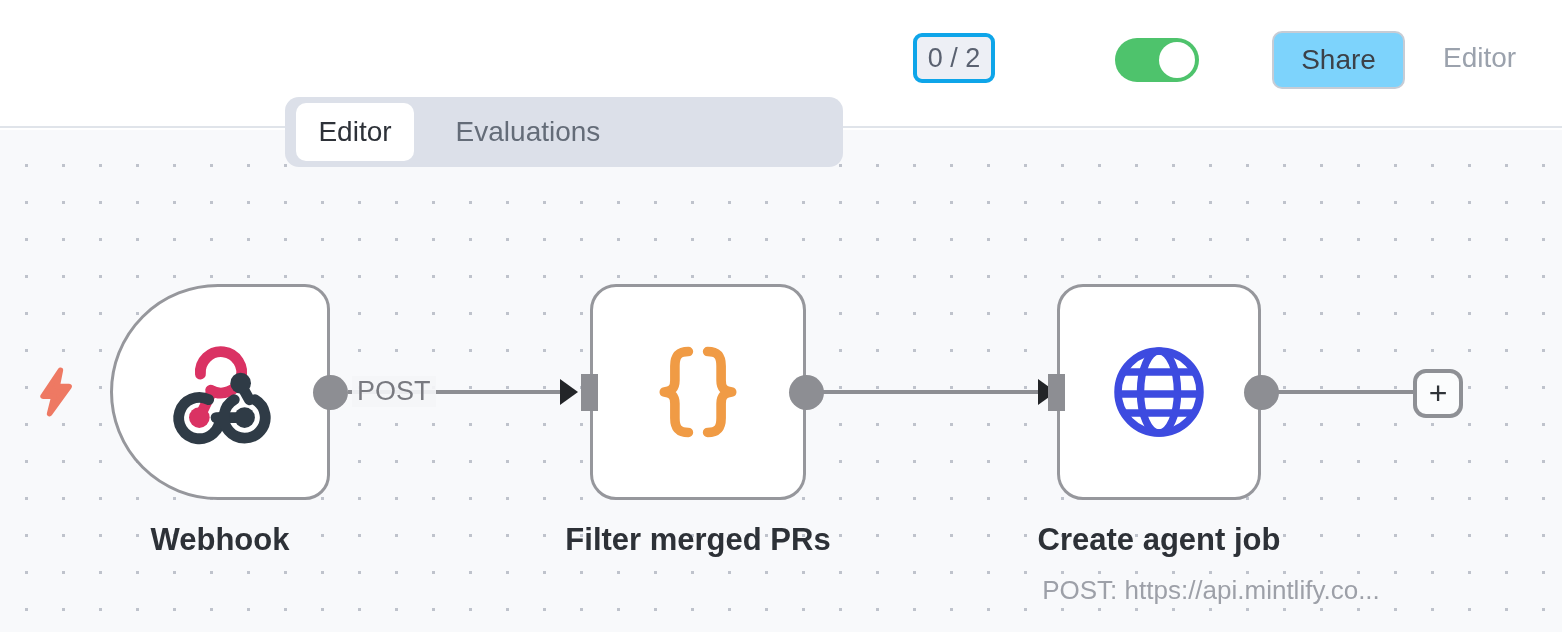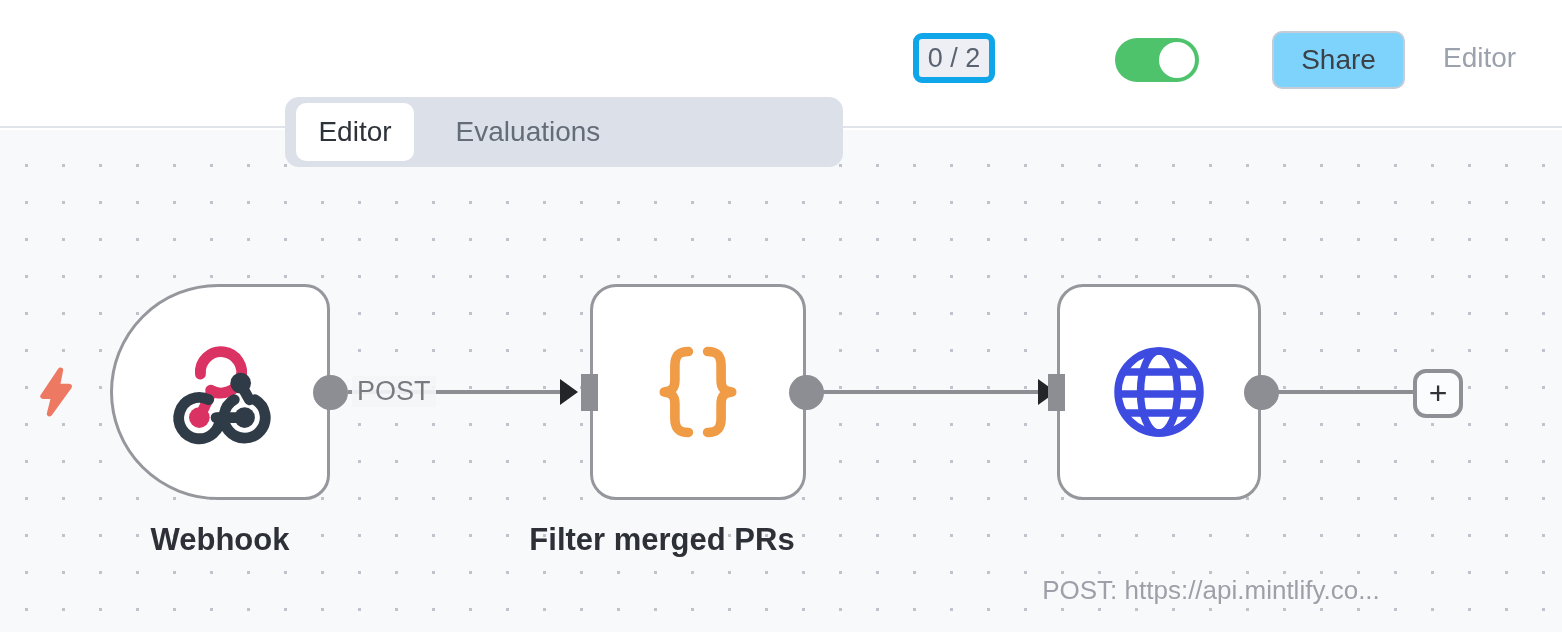--- a/index.html
+++ b/index.html
@@ -1,21 +1,21 @@
 <!DOCTYPE html>
 <html><head>
 <meta charset="utf-8">
 <style>
   * { margin:0; padding:0; box-sizing:border-box; }
   html,body { width:1562px; height:632px; overflow:hidden; }
   body { font-family:"Liberation Sans", sans-serif; background:#ffffff; position:relative; }
 
   
   .header { position:absolute; left:0; top:0; width:1562px; height:128px; background:#ffffff; border-bottom:2px solid #e0e4ea; z-index:1; }
-  .issues-badge { position:absolute; left:913px; top:33px; width:82px; height:50px; background:#edeff5; border:6px solid #0ea5e9; border-radius:9px; display:flex; align-items:center; justify-content:center; font-size:27px; color:#5a6170; }
+  .issues-badge { position:absolute; left:913px; top:33px; width:82px; height:50px; background:#edeff5; border:4px solid #0ea5e9; border-radius:9px; display:flex; align-items:center; justify-content:center; font-size:27px; color:#5a6170; }
   .active-label { position:absolute; left:1013px; top:0; height:116px; display:flex; align-items:center; font-size:28px; font-weight:700; color:#38a160; }
   .toggle { position:absolute; left:1115px; top:38px; width:84px; height:44px; border-radius:22px; background:#4ec36c; cursor:pointer; }
   .toggle .knob { position:absolute; right:4px; top:4px; width:36px; height:36px; border-radius:50%; background:#ffffff; }
   .share-btn { position:absolute; left:1272px; top:31px; width:133px; height:58px; background:#7dd3fc; border:2px solid #c6ccd5; border-radius:10px; display:flex; align-items:center; justify-content:center; font-size:28px; font-weight:500; color:#3c4148; cursor:pointer; }
   .saved-label { position:absolute; left:1443px; top:0; height:116px; display:flex; align-items:center; font-size:28px; font-weight:500; color:#9ba2ad; }
 
   
   .tabbar { position:absolute; left:285px; top:97px; width:558px; height:70px; background:#dce0e9; border-radius:14px; display:flex; align-items:center; padding:0 11px; gap:14px; z-index:5; }
   .tab { height:58px; display:flex; align-items:center; justify-content:center; font-size:28px; color:#646c78; border-radius:10px; cursor:pointer; white-space:nowrap; }
   .tab.active { background:#ffffff; color:#2d3138; font-weight:500; }
@@ -97,29 +97,30 @@
   <div class="out-dot" style="left:313px;"></div>
   <div class="node-label" style="left:220px; top:392px;">Webhook</div>
 
   <div class="node node-filter">
     <svg width="104" height="100" viewBox="0 0 108 96" fill="none" stroke="#f09b45" stroke-width="10" stroke-linecap="round" stroke-linejoin="round">
       <path d="M44 6 C33 6 30 11 30 21 L30 36 C30 44 27 47 19 48 C27 49 30 52 30 60 L30 75 C30 85 33 90 44 90"></path>
       <path d="M64 6 C75 6 78 11 78 21 L78 36 C78 44 81 47 89 48 C81 49 78 52 78 60 L78 75 C78 85 75 90 64 90"></path>
     </svg>
   </div>
   <div class="out-dot" style="left:789px;"></div>
-  <div class="node-label" style="left:662px; top:392px;">Filter merged PRs</div>
+  <div class="node-label" style="left:698px; top:392px;">Filter merged PRs</div>
 
   <div class="node node-create">
     <svg width="100" height="100" viewBox="0 0 100 100" fill="none" stroke="#3d4be0" stroke-width="7.5">
       <circle cx="50" cy="50" r="41"></circle>
       <ellipse cx="50" cy="50" rx="18.5" ry="41"></ellipse>
       <line x1="14" y1="30" x2="86" y2="30"></line>
       <line x1="9" y1="52" x2="91" y2="52"></line>
       <line x1="14" y1="71" x2="86" y2="71"></line>
     </svg>
   </div>
   <div class="out-dot" style="left:1244px;"></div>
+  <div class="node-label" style="left:1159px; top:392px;">Create agent job</div>
   <div class="node-sublabel" style="left:1163px; top:445px;margin-left:48px;">POST: https://api.mintlify.co...</div>
 
   <div class="add-btn">+</div>
 
 </div>
 
 </body></html>

